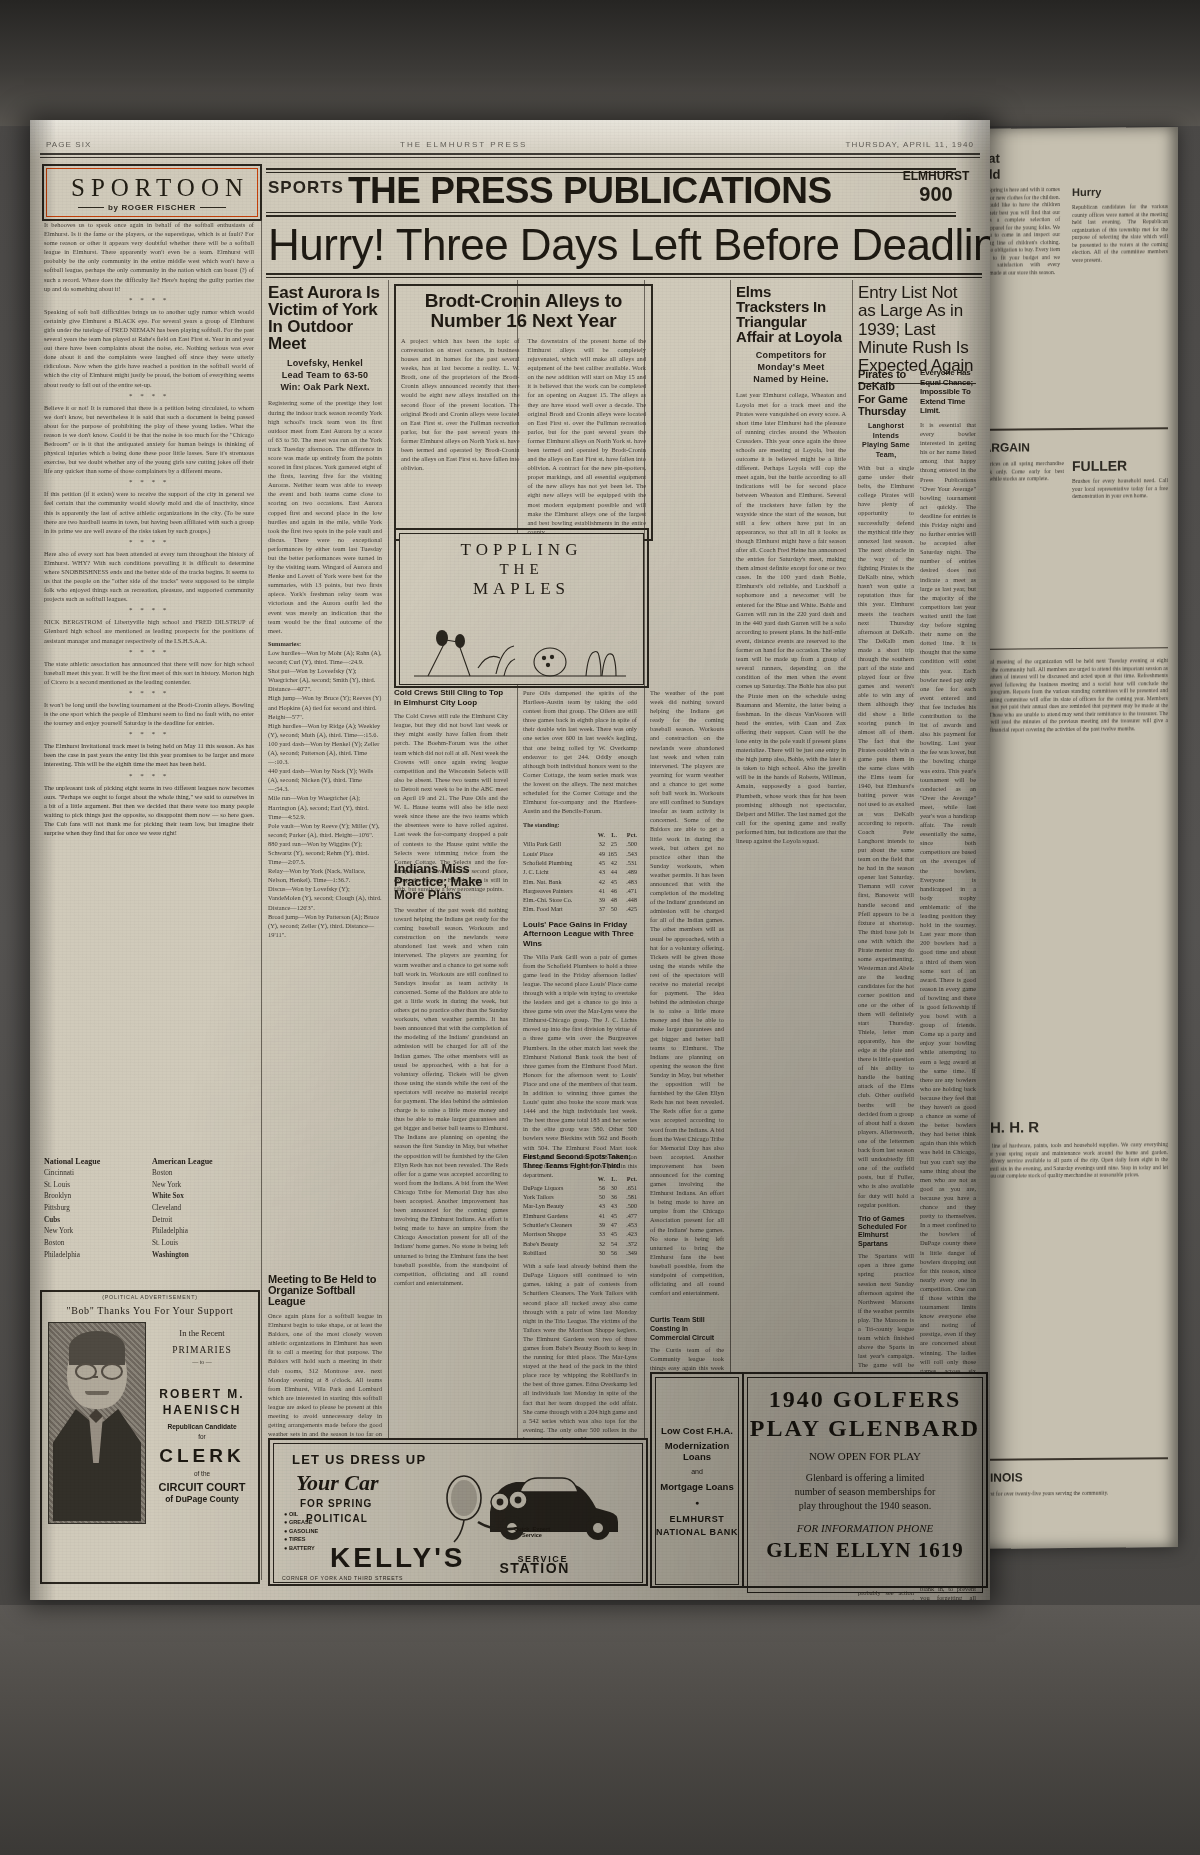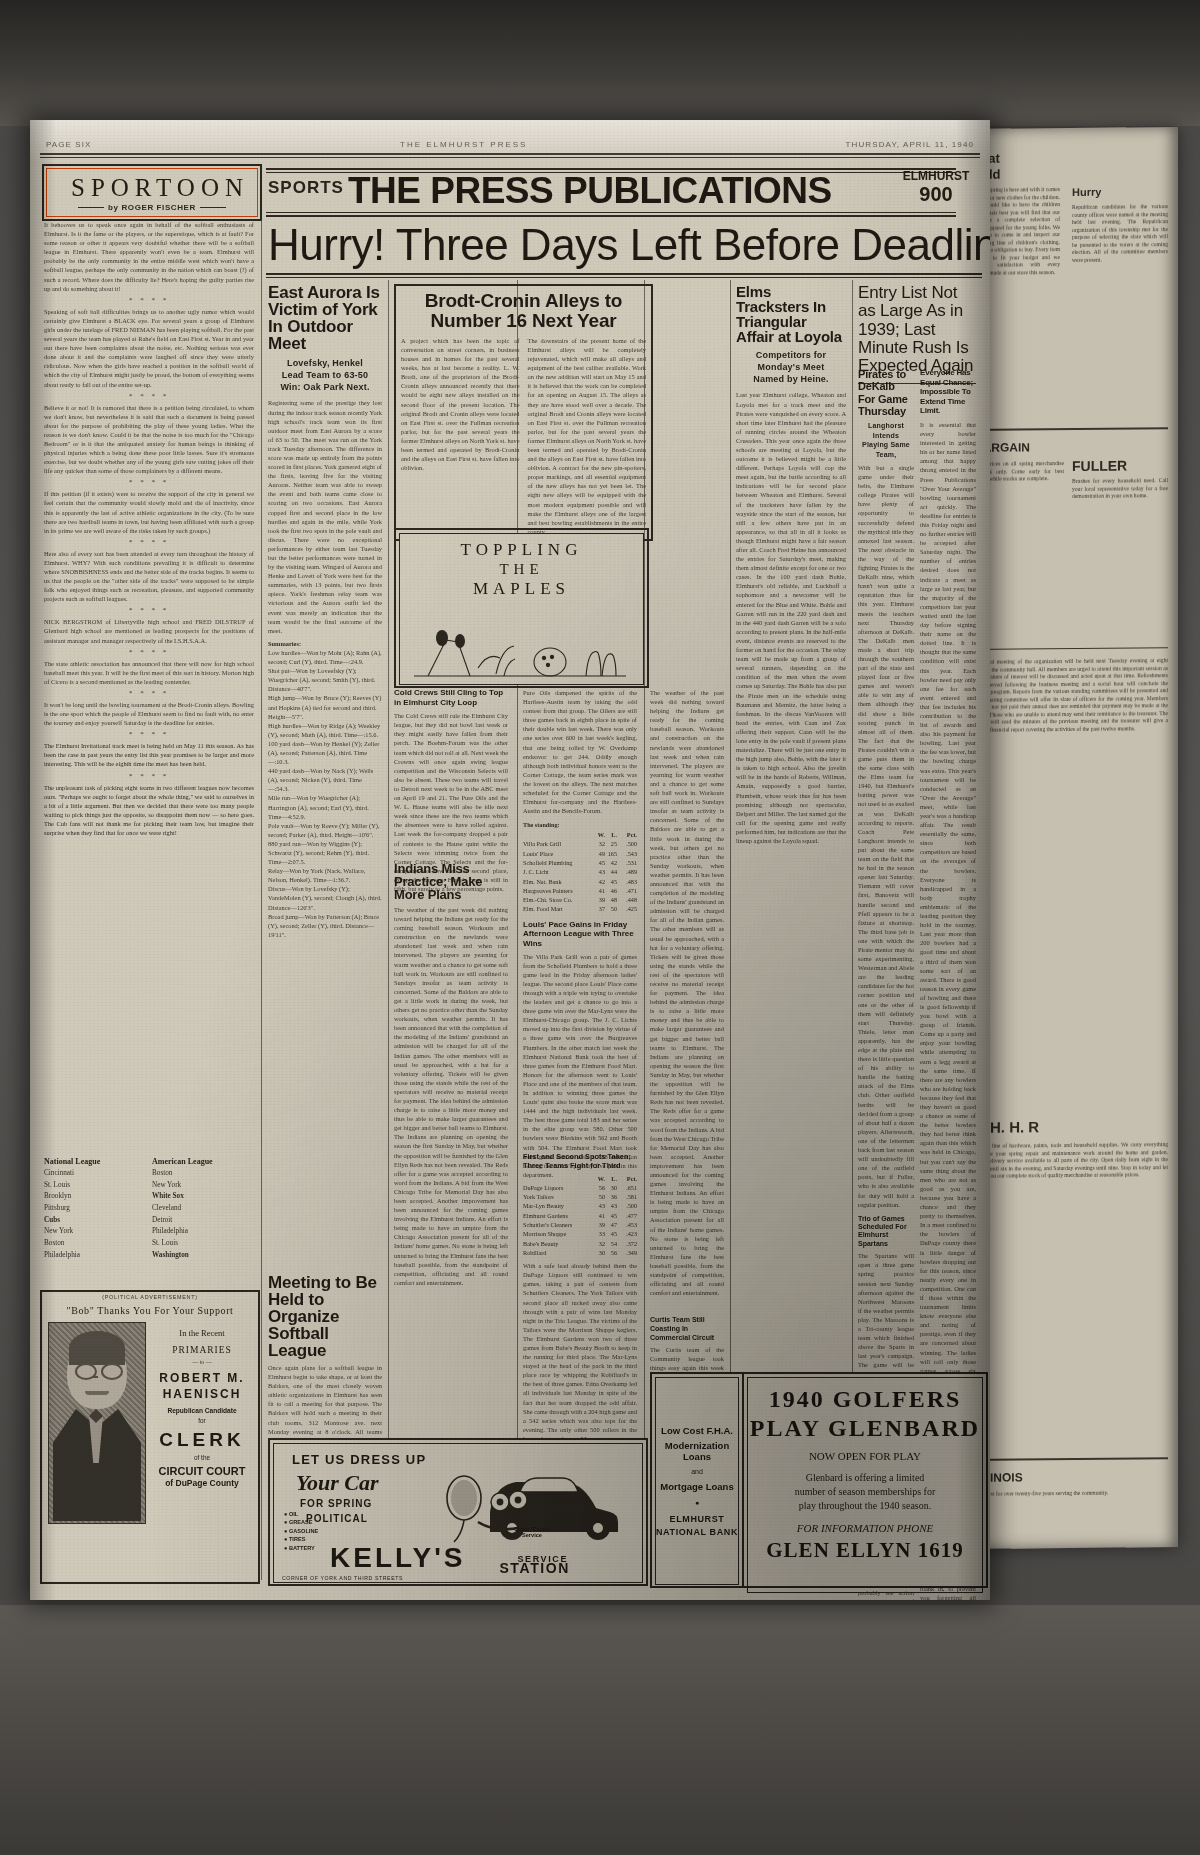--- a/index.html
+++ b/index.html
@@ -62,21 +62,21 @@
   .masthead{position:absolute;font-family:"Liberation Sans",sans-serif;font-weight:bold;
     font-size:37px;letter-spacing:-.5px;color:#221e17;white-space:nowrap;}
   .elmhurst900{position:absolute;font-family:"Liberation Sans",sans-serif;font-weight:bold;
     font-size:12px;line-height:1.15;color:#262219;text-align:center;}
   .bannerhead{position:absolute;font-family:"Liberation Sans",sans-serif;
     font-size:44px;letter-spacing:-.5px;color:#221e17;white-space:nowrap;font-weight:400;}
 
   .colhead{font-family:"Liberation Sans",sans-serif;font-weight:bold;
     color:#241f18;line-height:1.0;letter-spacing:-.2px;}
   .h-cond{font-size:17px;}
-  .h-med{font-size:17px;}
+  .h-med{font-size:11px;}
   .h-big{font-size:19px;}
   .subhead{font-family:"Liberation Sans",sans-serif;font-weight:bold;font-size:9px;
     text-align:center;color:#2b2620;line-height:1.35;letter-spacing:.2px;}
 
   .body{font-family:"Liberation Serif",serif;font-size:6.4px;line-height:1.42;
     color:#35302a;text-align:justify;}
   .body.blur{filter:blur(.32px);opacity:.92;}
   .col-rule{position:absolute;width:1px;background:#4a443c;opacity:.75;}
   .hr-thin{height:1px;background:#3a342c;}
   .ctr{text-align:center;}
@@ -254,21 +254,21 @@
           <div style="position:absolute;left:4px;top:86px;width:88px;height:112px;background:#2e2a23;
                       clip-path:polygon(0 30%,26% 0,50% 16%,74% 0,100% 30%,100% 100%,0 100%);"></div>
           <div style="position:absolute;left:40px;top:92px;width:14px;height:48px;background:#9a9184;
                       clip-path:polygon(0 0,100% 0,70% 100%,30% 100%);"></div>
           <div style="position:absolute;left:42px;top:88px;width:10px;height:10px;background:#3e382f;transform:rotate(45deg);"></div>
         </div>
         <div style="flex:1;text-align:center;padding-left:6px;">
           <div style="font-family:'Liberation Serif',serif;font-size:8.5px;color:#2b2620;margin-top:6px;">In the Recent</div>
           <div style="font-family:'Liberation Serif',serif;font-size:9.5px;letter-spacing:1px;color:#241f18;margin-top:7px;">PRIMARIES</div>
           <div style="font-family:'Liberation Serif',serif;font-size:6px;color:#3a352e;margin-top:4px;">— to —</div>
-          <div class="ad-sans" style="font-size:12px;letter-spacing:2px;margin-top:6px;">ROBERT M.</div>
+          <div class="ad-sans" style="font-size:12px;letter-spacing:2px;margin-top:22px;">ROBERT M.</div>
           <div class="ad-sans" style="font-size:12px;letter-spacing:2px;margin-top:2px;">HAENISCH</div>
           <div class="ad-sans" style="font-size:6.6px;margin-top:6px;">Republican Candidate</div>
           <div style="font-family:'Liberation Sans',sans-serif;font-size:6.4px;color:#2b2620;margin-top:3px;">for</div>
           <div class="ad-sans" style="font-size:19px;letter-spacing:4px;margin-top:5px;">CLERK</div>
           <div style="font-family:'Liberation Sans',sans-serif;font-size:6.4px;color:#2b2620;margin-top:3px;">of the</div>
           <div class="ad-sans" style="font-size:11px;margin-top:4px;">CIRCUIT COURT</div>
           <div class="ad-sans" style="font-size:8.5px;margin-top:1px;">of DuPage County</div>
         </div>
       </div>
     </div>

